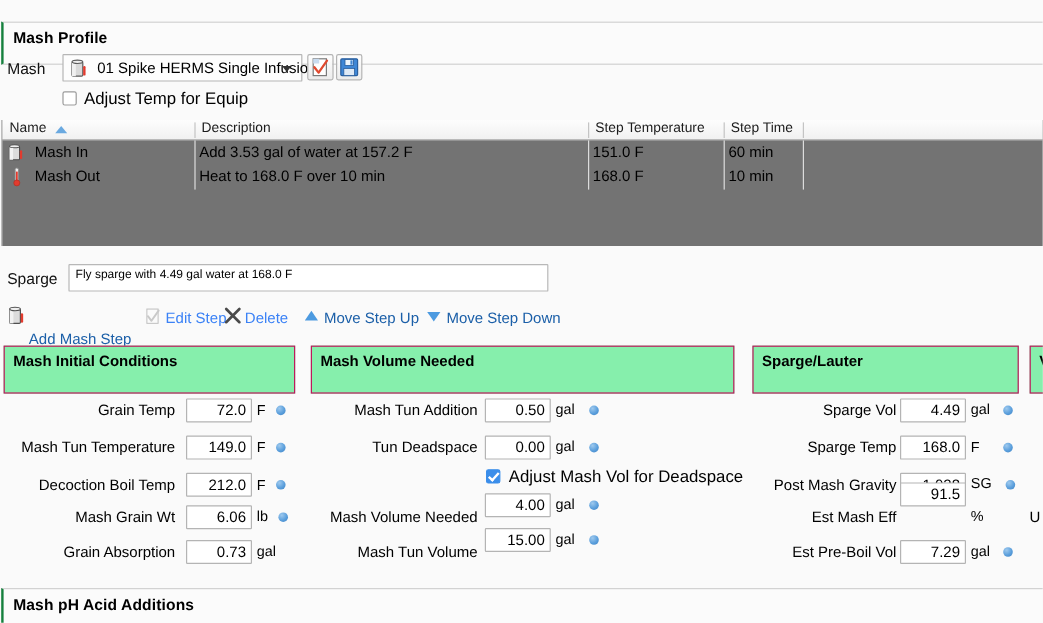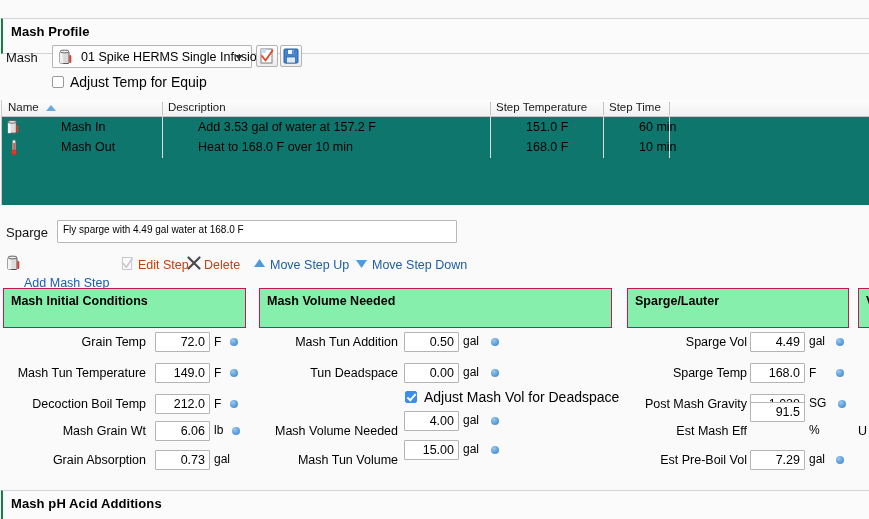--- a/index.html
+++ b/index.html
@@ -45,41 +45,41 @@
   }
 
   
   .cbx{position:absolute;width:12px;height:12px;border:1px solid #9b9b9b;
     background:#fff;box-sizing:border-box;border-radius:2px;}
   .cbx.on{background:#3b8eea;border-color:#3b8eea;}
   .cbx.on:after{content:"";position:absolute;left:3px;top:0px;width:3px;height:7px;
     border:solid #fff;border-width:0 2px 2px 0;transform:rotate(42deg);}
 
   
-  .tbl{position:absolute;left:1px;top:100px;right:0;height:105px;background:#0f766e;
+  .tbl{position:absolute;left:1px;top:100px;right:0;height:105px;background:#737373;
        border-left:1px solid #c9c9c9;}
   .thead{position:absolute;left:0;top:0;right:0;height:16px;
     background:linear-gradient(#fdfdfd,#f1f1f1);border-bottom:1px solid #c6c6c6;}
   .th{position:absolute;top:1px;font-size:11.5px;color:#1b1b1b;white-space:nowrap;}
   .vdiv{position:absolute;top:2px;width:1px;height:13px;background:#c4c4c4;}
   .trow{position:absolute;left:0;right:0;height:20px;}
-  .cell{position:absolute;font-size:12.5px;white-space:nowrap;color:#000;margin-left:32px;}
+  .cell{position:absolute;font-size:12.5px;white-space:nowrap;color:#000;}
   .rdiv{position:absolute;width:1px;background:#dcdcdc;}
   .sortarrow{position:absolute;width:0;height:0;
     border-left:5px solid transparent;border-right:5px solid transparent;
     border-bottom:6px solid #6aa9e0;}
 
   
   .textfield{position:absolute;background:#fff;border:1px solid #b8b8b8;
     box-sizing:border-box;border-radius:1px;}
   .textfield span{position:absolute;left:5px;top:3px;font-size:10px;white-space:nowrap;}
 
   
   .tbitem{position:absolute;font-size:12.5px;white-space:nowrap;color:#1b5fa8;}
-  .tbitem.dim{color:#c2410c;}
+  .tbitem.dim{color:#3b82f6;}
 
   
   .panel{position:absolute;box-sizing:border-box;
     border:1px solid #be185d;background:#86efac;}
   .panel .ptitle{position:absolute;left:7px;top:5px;font-weight:bold;font-size:12.5px;white-space:nowrap;}
 
   .flabel{position:absolute;font-size:12.5px;text-align:right;white-space:nowrap;color:#000;}
   .fval{position:absolute;background:#fff;border:1px solid #b4b4b4;
     box-sizing:border-box;border-radius:1px;height:20px;}
   .fval span{position:absolute;right:4px;top:2px;font-size:12.5px;}

